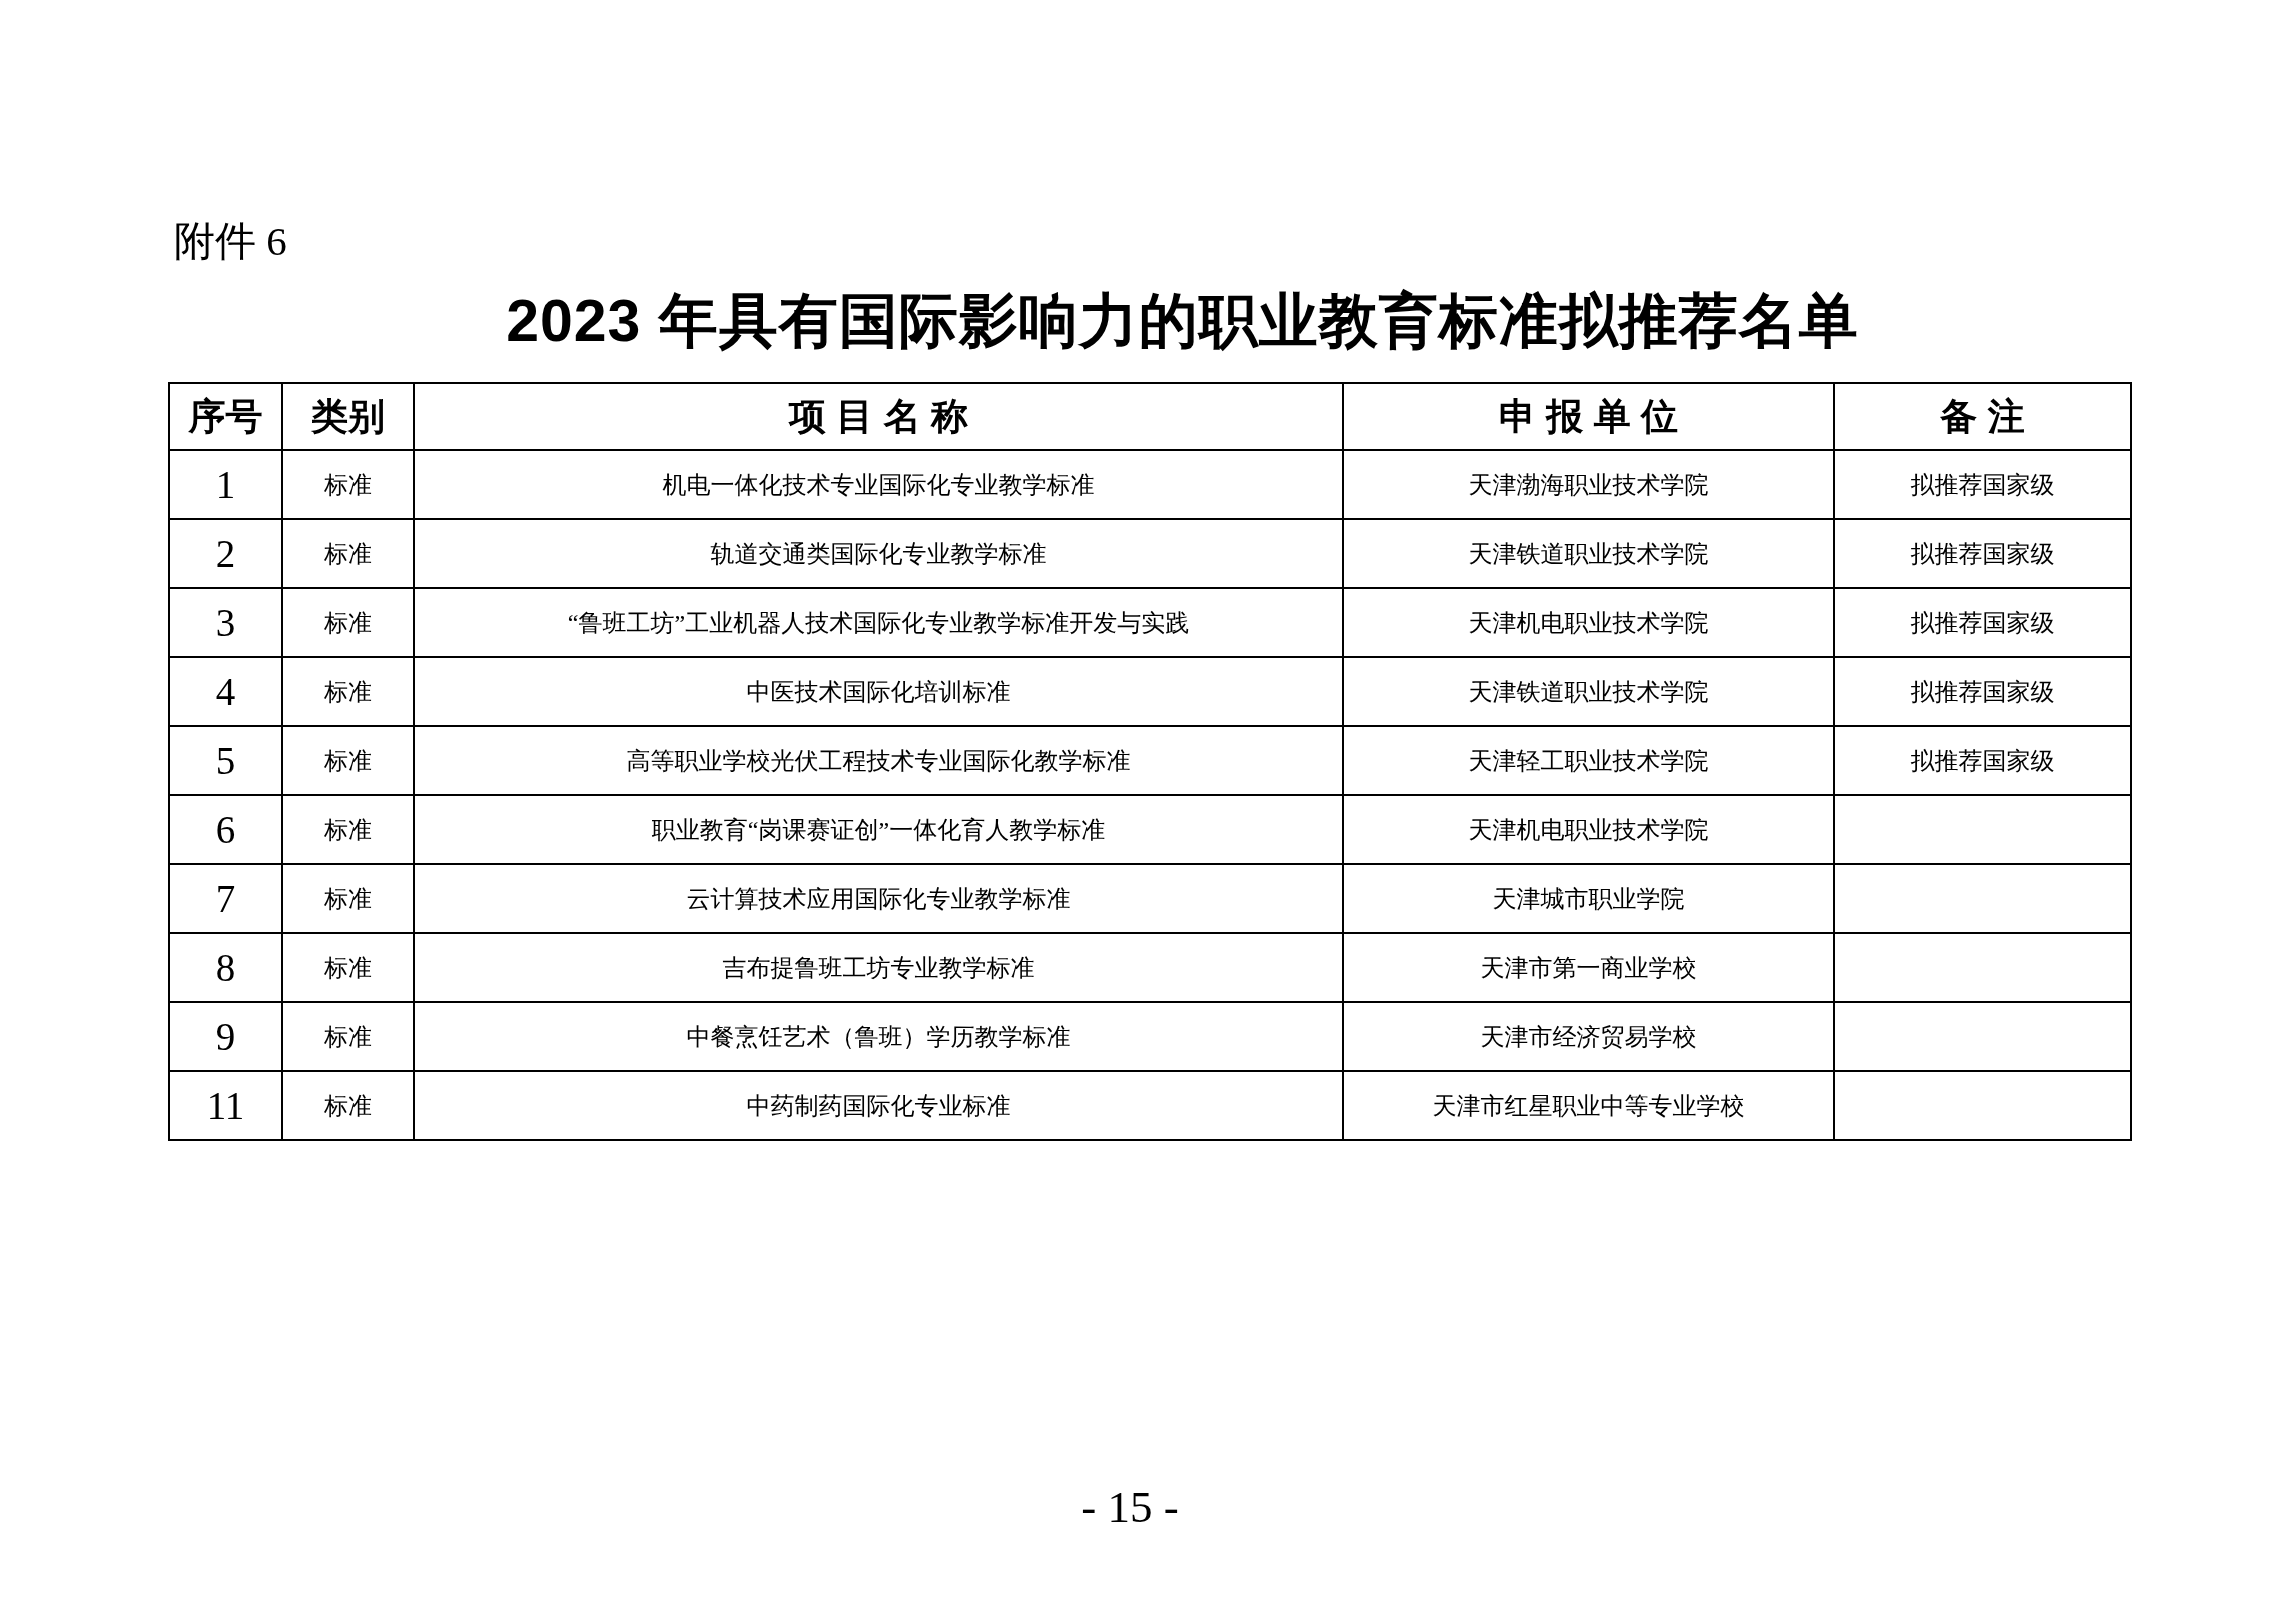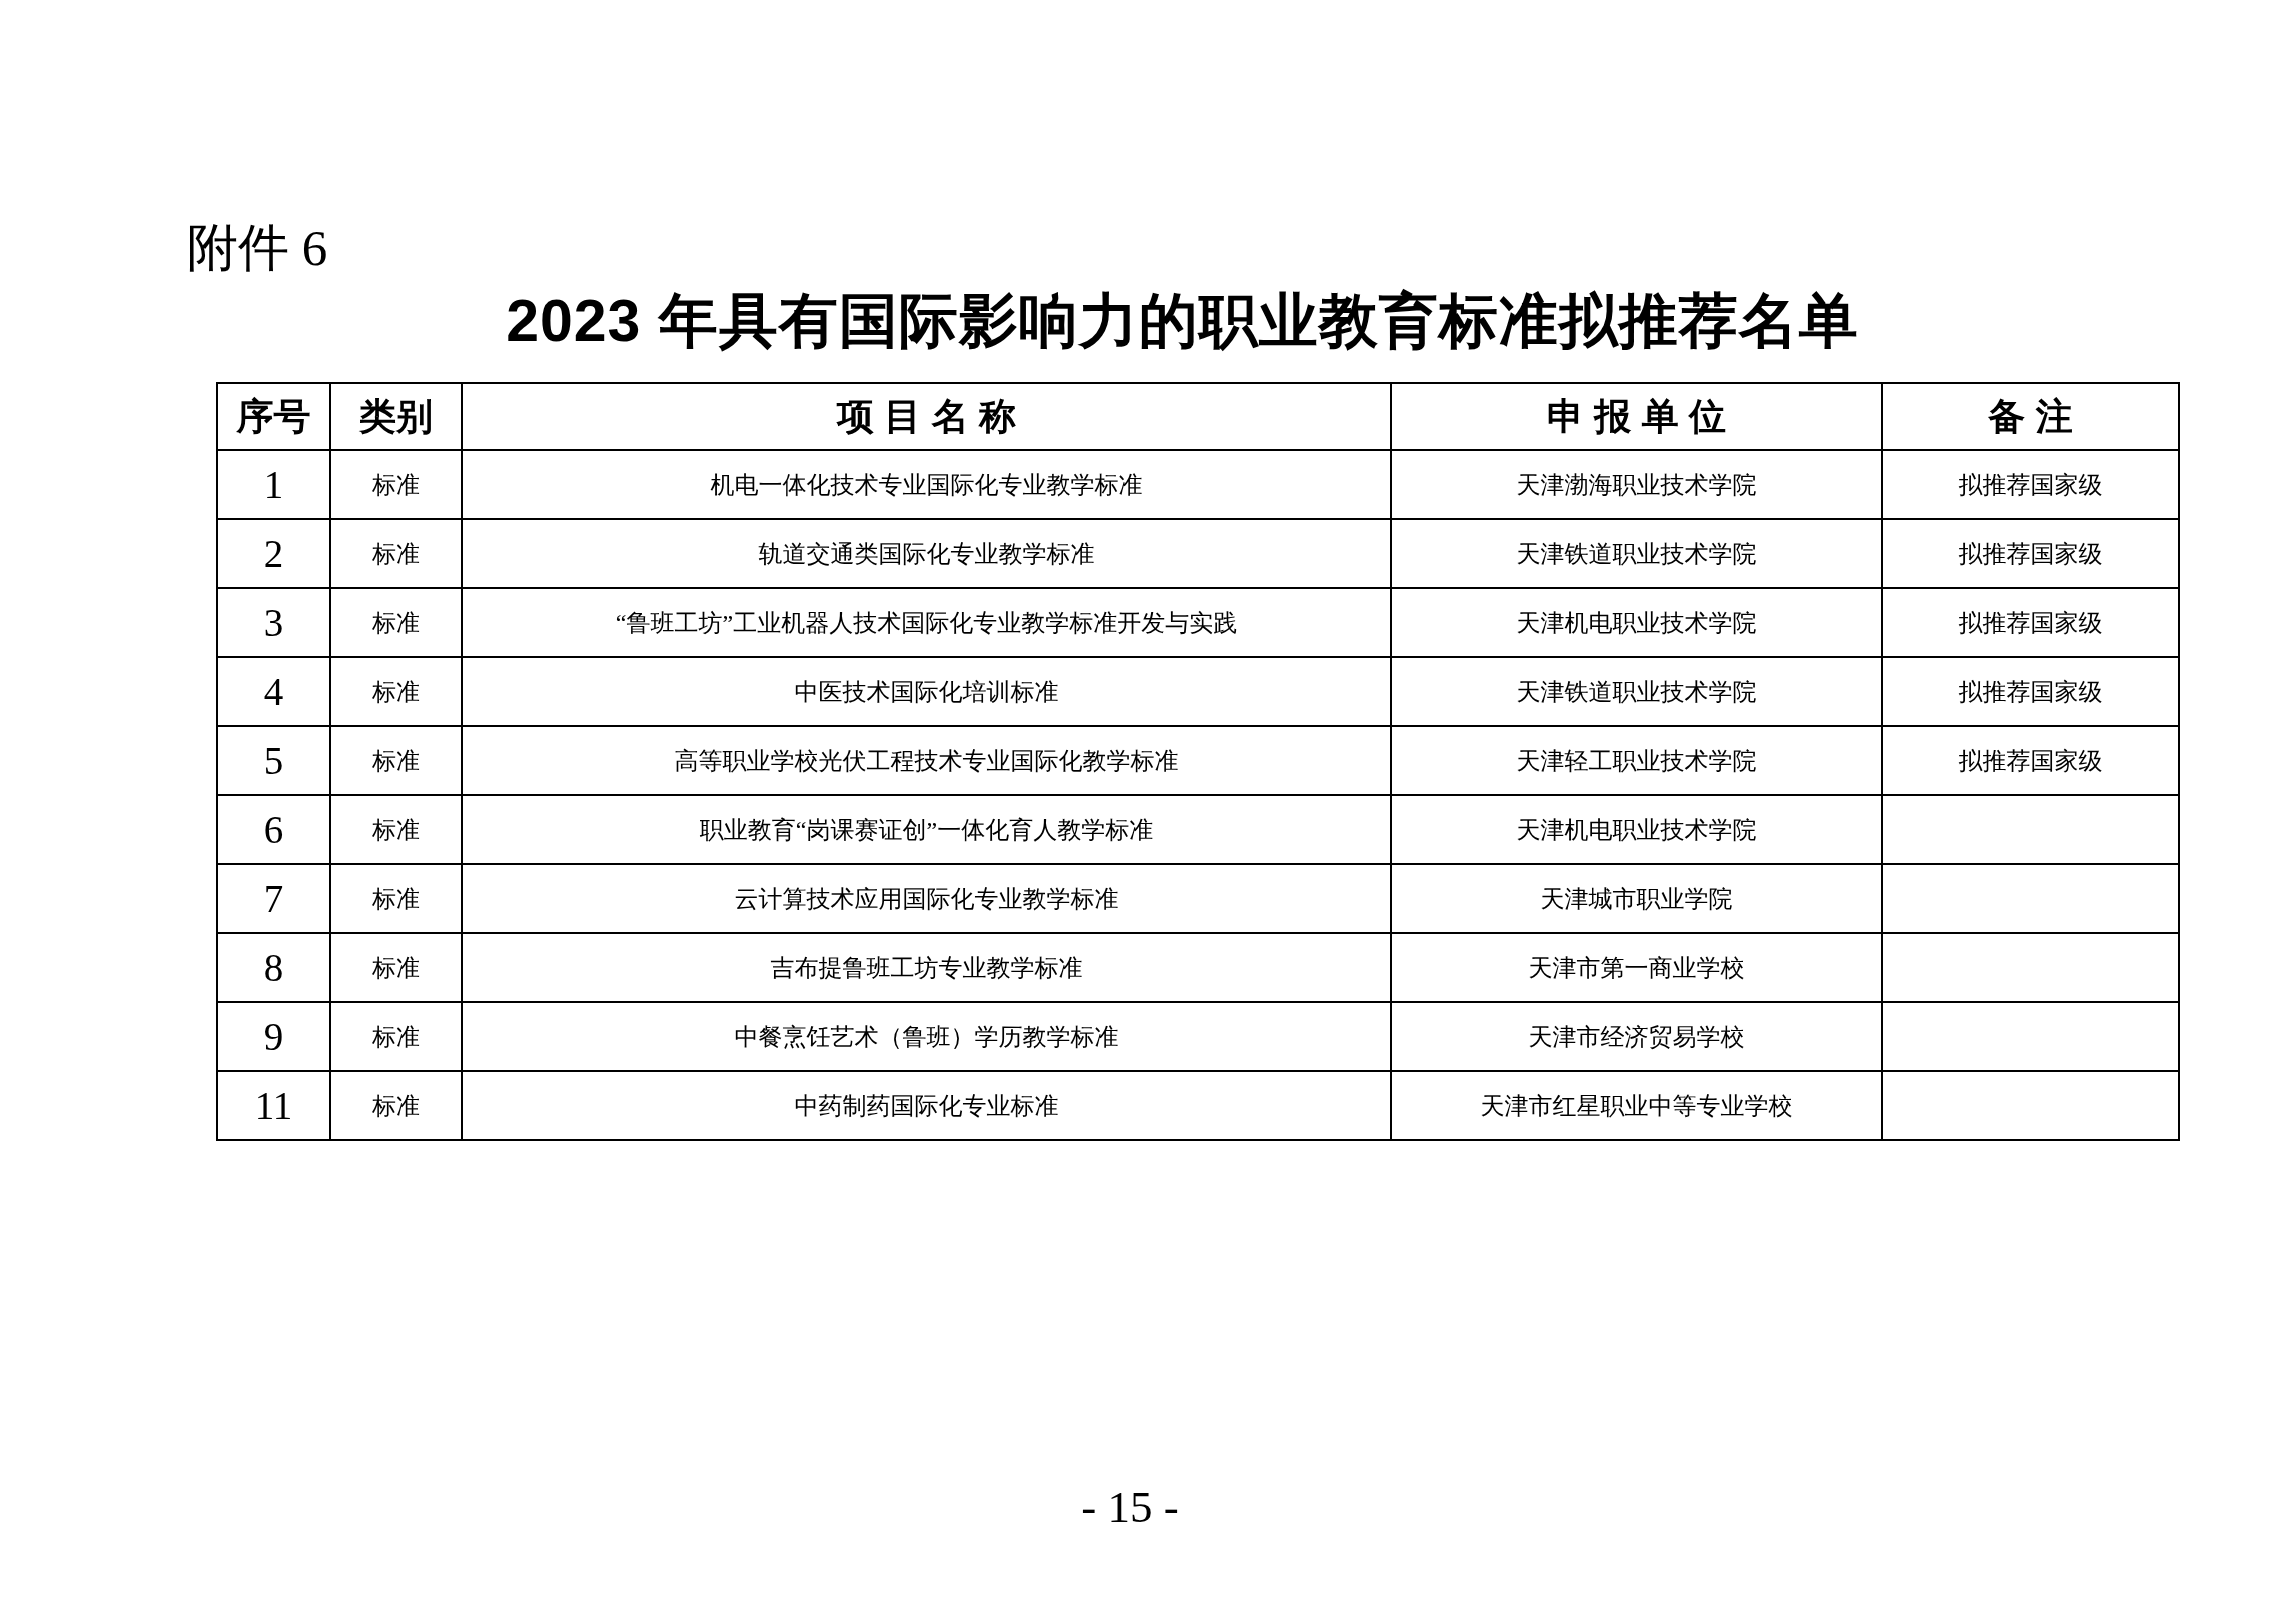--- a/index.html
+++ b/index.html
@@ -9,23 +9,23 @@
   }
   body {
     position: relative;
     width: 2293px;
     height: 1621px;
     font-family: "Liberation Serif", serif;
     color: #000000;
   }
   .attachment-label {
     position: absolute;
-    left: 187px;
+    left: 174px;
     top: 214px;
-    font-size: 51px;
+    font-size: 41px;
     font-family: "Liberation Serif", serif;
     white-space: nowrap;
   }
   .doc-title {
     position: absolute;
     left: 0;
     top: 282px;
     width: 100%;
     text-align: center;
     font-size: 59px;
@@ -41,21 +41,20 @@
     top: 382px;
     width: 1962px;
     border-collapse: collapse;
     table-layout: fixed;
   }
   table.standards, table.standards td, table.standards th {
     border: 2px solid #000000;
   }
   table.standards {
     border-width: 2.9px;
-    margin-left: 48px;
   }
   table.standards th {
     height: 65px;
     font-size: 37px;
     font-weight: bold;
     font-family: "Liberation Sans", sans-serif;
     text-align: center;
     vertical-align: middle;
     padding: 0;
     white-space: nowrap;

